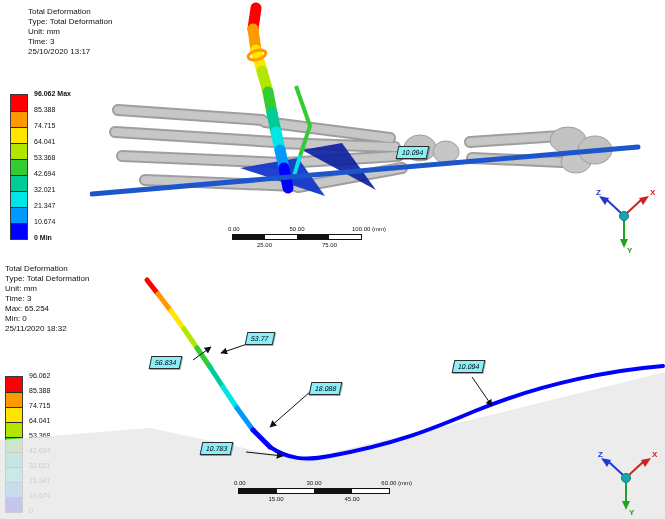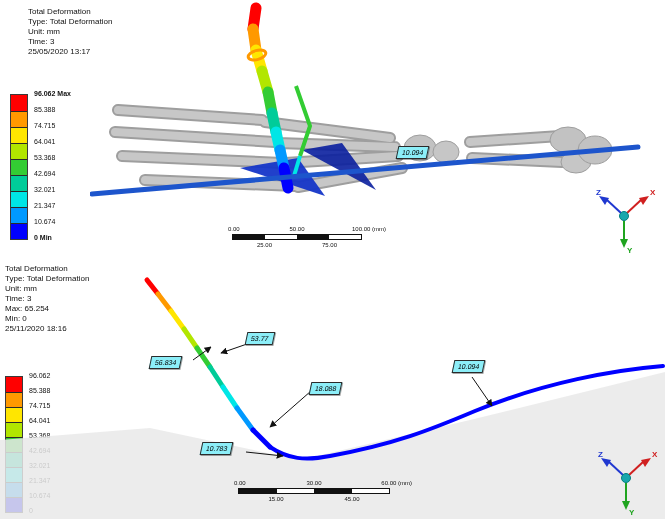--- a/index.html
+++ b/index.html
@@ -34,21 +34,21 @@
 </head>
 <body>
 
 <div id="stage">
 
   <div class="info" style="left:28px; top:7px;">
     <div>Total Deformation</div>
     <div>Type: Total Deformation</div>
     <div>Unit: mm</div>
     <div>Time: 3</div>
-    <div>25/05/2020 13:17</div>
+    <div>25/10/2020 13:17</div>
   </div>
 
   <div class="legend top" style="left:10px; top:94px;">
     <div class="legend-bar">
       <div class="legend-cell" style="background: rgb(255, 0, 0);"></div>
       <div class="legend-cell" style="background: rgb(255, 153, 0);"></div>
       <div class="legend-cell" style="background: rgb(255, 230, 0);"></div>
       <div class="legend-cell" style="background: rgb(178, 230, 0);"></div>
       <div class="legend-cell" style="background: rgb(51, 204, 51);"></div>
       <div class="legend-cell" style="background: rgb(0, 204, 153);"></div>
@@ -135,21 +135,21 @@
     <circle cx="28" cy="30" r="4.5" stroke="#067f7f" fill="#18a7ad"></circle>
   </svg>
 
   <div class="info" style="left:5px; top:264px;">
     <div>Total Deformation</div>
     <div>Type: Total Deformation</div>
     <div>Unit: mm</div>
     <div>Time: 3</div>
     <div>Max: 65.254</div>
     <div>Min: 0</div>
-    <div>25/11/2020 18:16</div>
+    <div>25/11/2020 18:32</div>
   </div>
 
   <div class="legend bot" style="left:5px; top:376px;">
     <div class="legend-bar">
       <div class="legend-cell" style="background: rgb(255, 0, 0);"></div>
       <div class="legend-cell" style="background: rgb(255, 153, 0);"></div>
       <div class="legend-cell" style="background: rgb(255, 230, 0);"></div>
       <div class="legend-cell" style="background: rgb(178, 230, 0);"></div>
       <div class="legend-cell" style="background: rgb(51, 204, 51);"></div>
       <div class="legend-cell" style="background: rgb(0, 204, 153);"></div>

